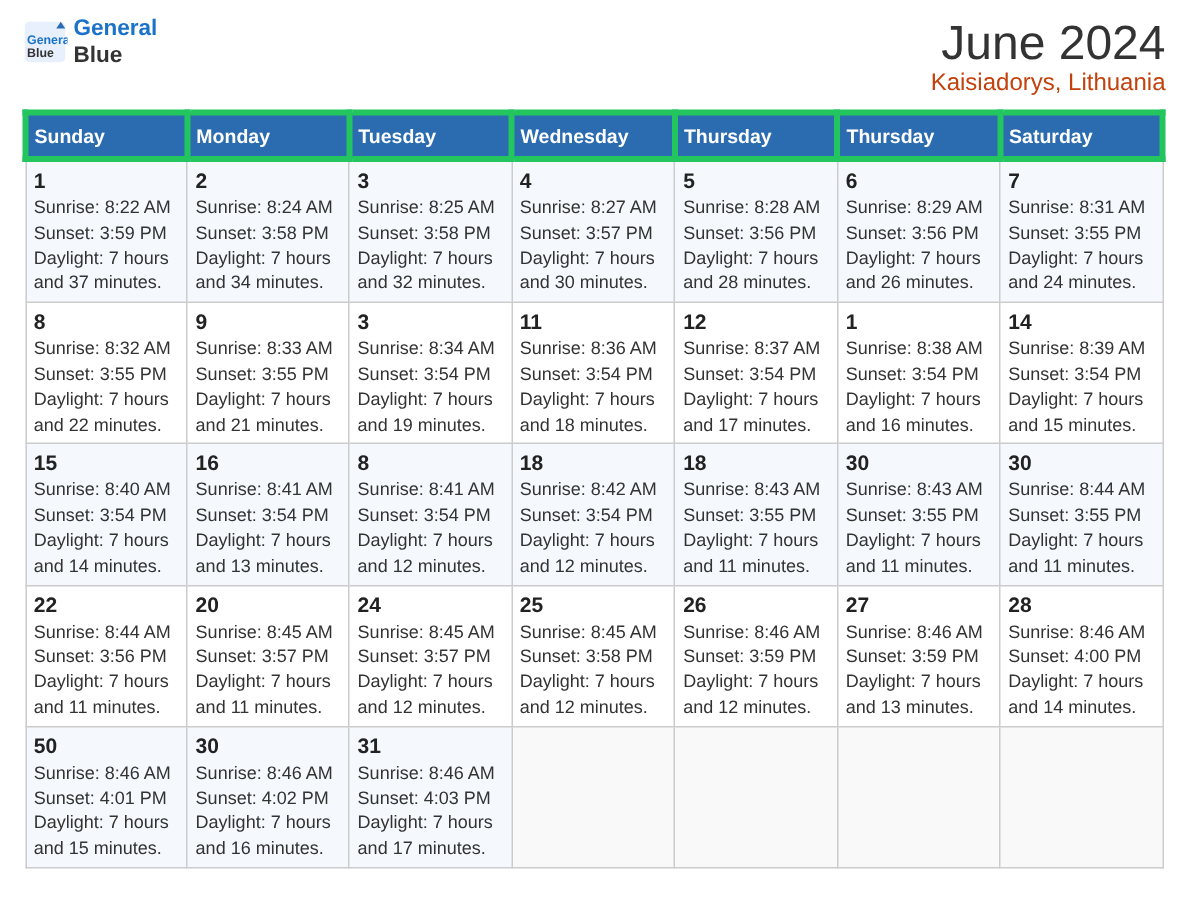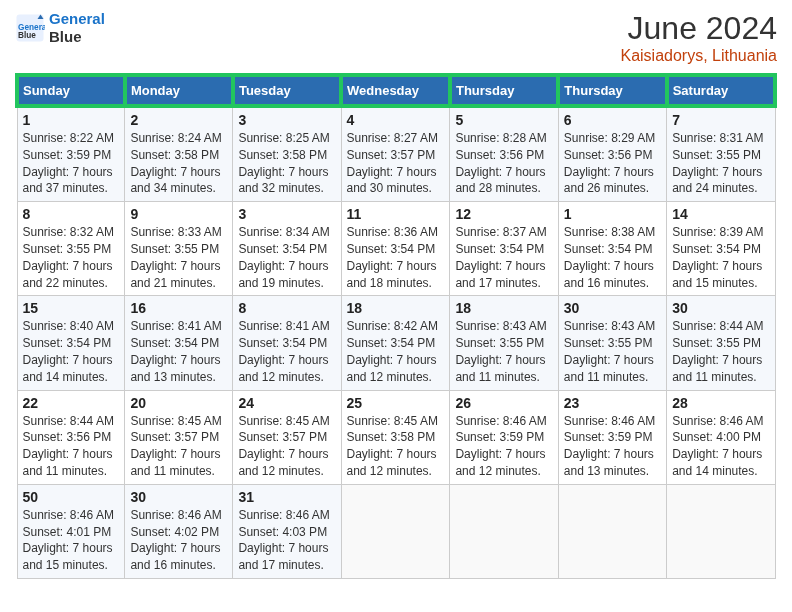--- a/index.html
+++ b/index.html
@@ -221,21 +221,21 @@
         </td>
         <td>
           <span class="day-number">25</span>
           <div class="day-info">Sunrise: 8:45 AM<br>Sunset: 3:58 PM<br>Daylight: 7 hours and 12 minutes.</div>
         </td>
         <td>
           <span class="day-number">26</span>
           <div class="day-info">Sunrise: 8:46 AM<br>Sunset: 3:59 PM<br>Daylight: 7 hours and 12 minutes.</div>
         </td>
         <td>
-          <span class="day-number">23</span>
+          <span class="day-number">27</span>
           <div class="day-info">Sunrise: 8:46 AM<br>Sunset: 3:59 PM<br>Daylight: 7 hours and 13 minutes.</div>
         </td>
         <td>
           <span class="day-number">28</span>
           <div class="day-info">Sunrise: 8:46 AM<br>Sunset: 4:00 PM<br>Daylight: 7 hours and 14 minutes.</div>
         </td>
       </tr>
       <tr>
         <td>
           <span class="day-number">50</span>

